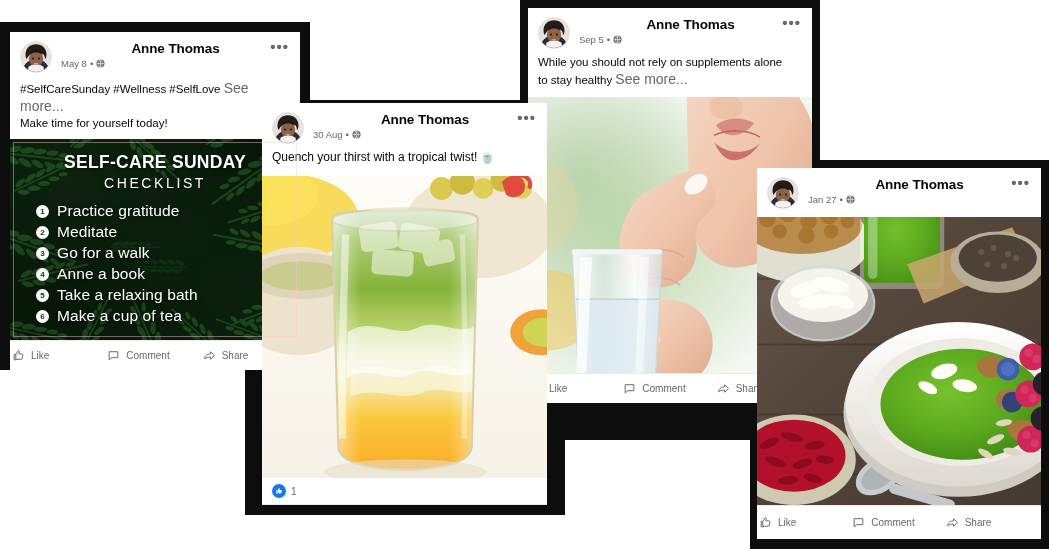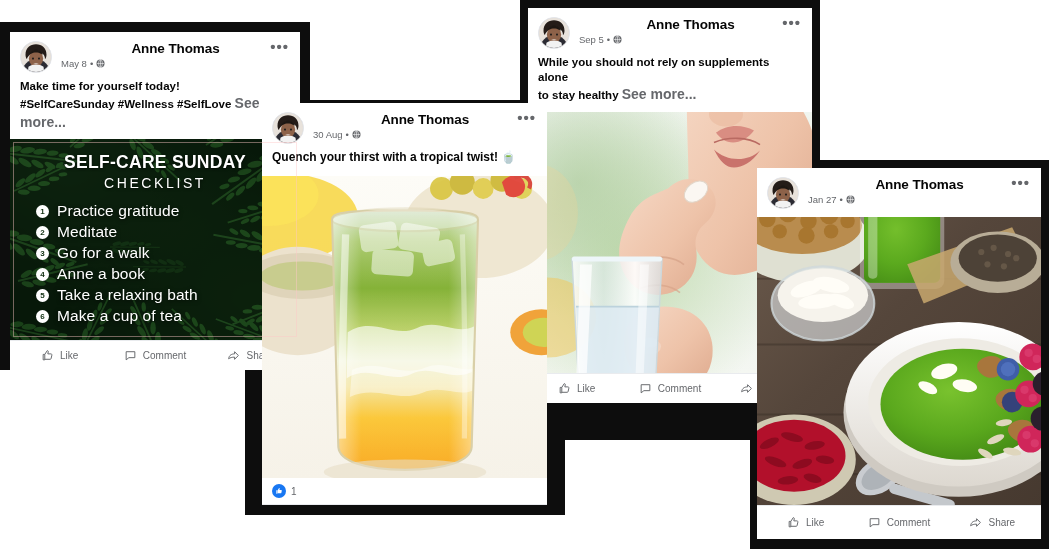--- a/index.html
+++ b/index.html
@@ -88,21 +88,20 @@
     font-weight: bold;
     user-select: none;
   }
 
   .post-text {
     padding: 2px 10px 8px 10px;
     font-size: 11.5px;
     color: #050505;
     line-height: 1.32;
     flex: 0 0 auto;
-    font-weight: bold;
   }
   .seemore { color: #65676b; font-size: 14px; }
 
   .post-media {
     flex: 1 1 auto;
     position: relative;
     overflow: hidden;
     background: #111;
     min-height: 0;
   }
@@ -137,21 +136,21 @@
     display: flex;
     align-items: center;
     border-top: 1px solid #e9ebee;
     padding: 5px 2px;
     background: #fff;
   }
   .action {
     flex: 1 1 0;
     display: flex;
     align-items: center;
-    justify-content: center;
+    justify-content: flex-start;
     gap: 6px;
     color: #65676b;
     font-size: 10px;
     padding: 3px 0;
   }
   .action svg { width: 13px; height: 13px; display: block; }
 
   
   .checklist {
     position: absolute;
@@ -247,25 +246,25 @@
           <path d="M8 1.2v13.6M1.3 8h13.4" stroke="#fff" stroke-width="1"></path>
           <ellipse cx="8" cy="8" rx="3.4" ry="7" fill="none" stroke="#fff" stroke-width="1"></ellipse>
             </svg>
         </span>
       </div>
     </div>
     <div class="dots">•••</div>
   </div>
 
   <div class="post-text">
-    <div>Make time for yourself today!</div>
     <div>
       <span>#SelfCareSunday #Wellness #SelfLove</span>
       <span class="seemore">See more...</span>
     </div>
+    <div>Make time for yourself today!</div>
   </div>
 
   <div class="post-media">
     <div class="checklist">
       <svg class="fern" viewBox="0 0 290 220" preserveAspectRatio="none">
         <defs>
           <g id="frond">
             <path d="M0 0 L62 -6" stroke="#2f6b2c" stroke-width="1.6"></path>
             <g fill="#2e6e2b">
               <ellipse cx="8" cy="-5" rx="5.5" ry="2.4" transform="rotate(-22 8 -5)"></ellipse>

